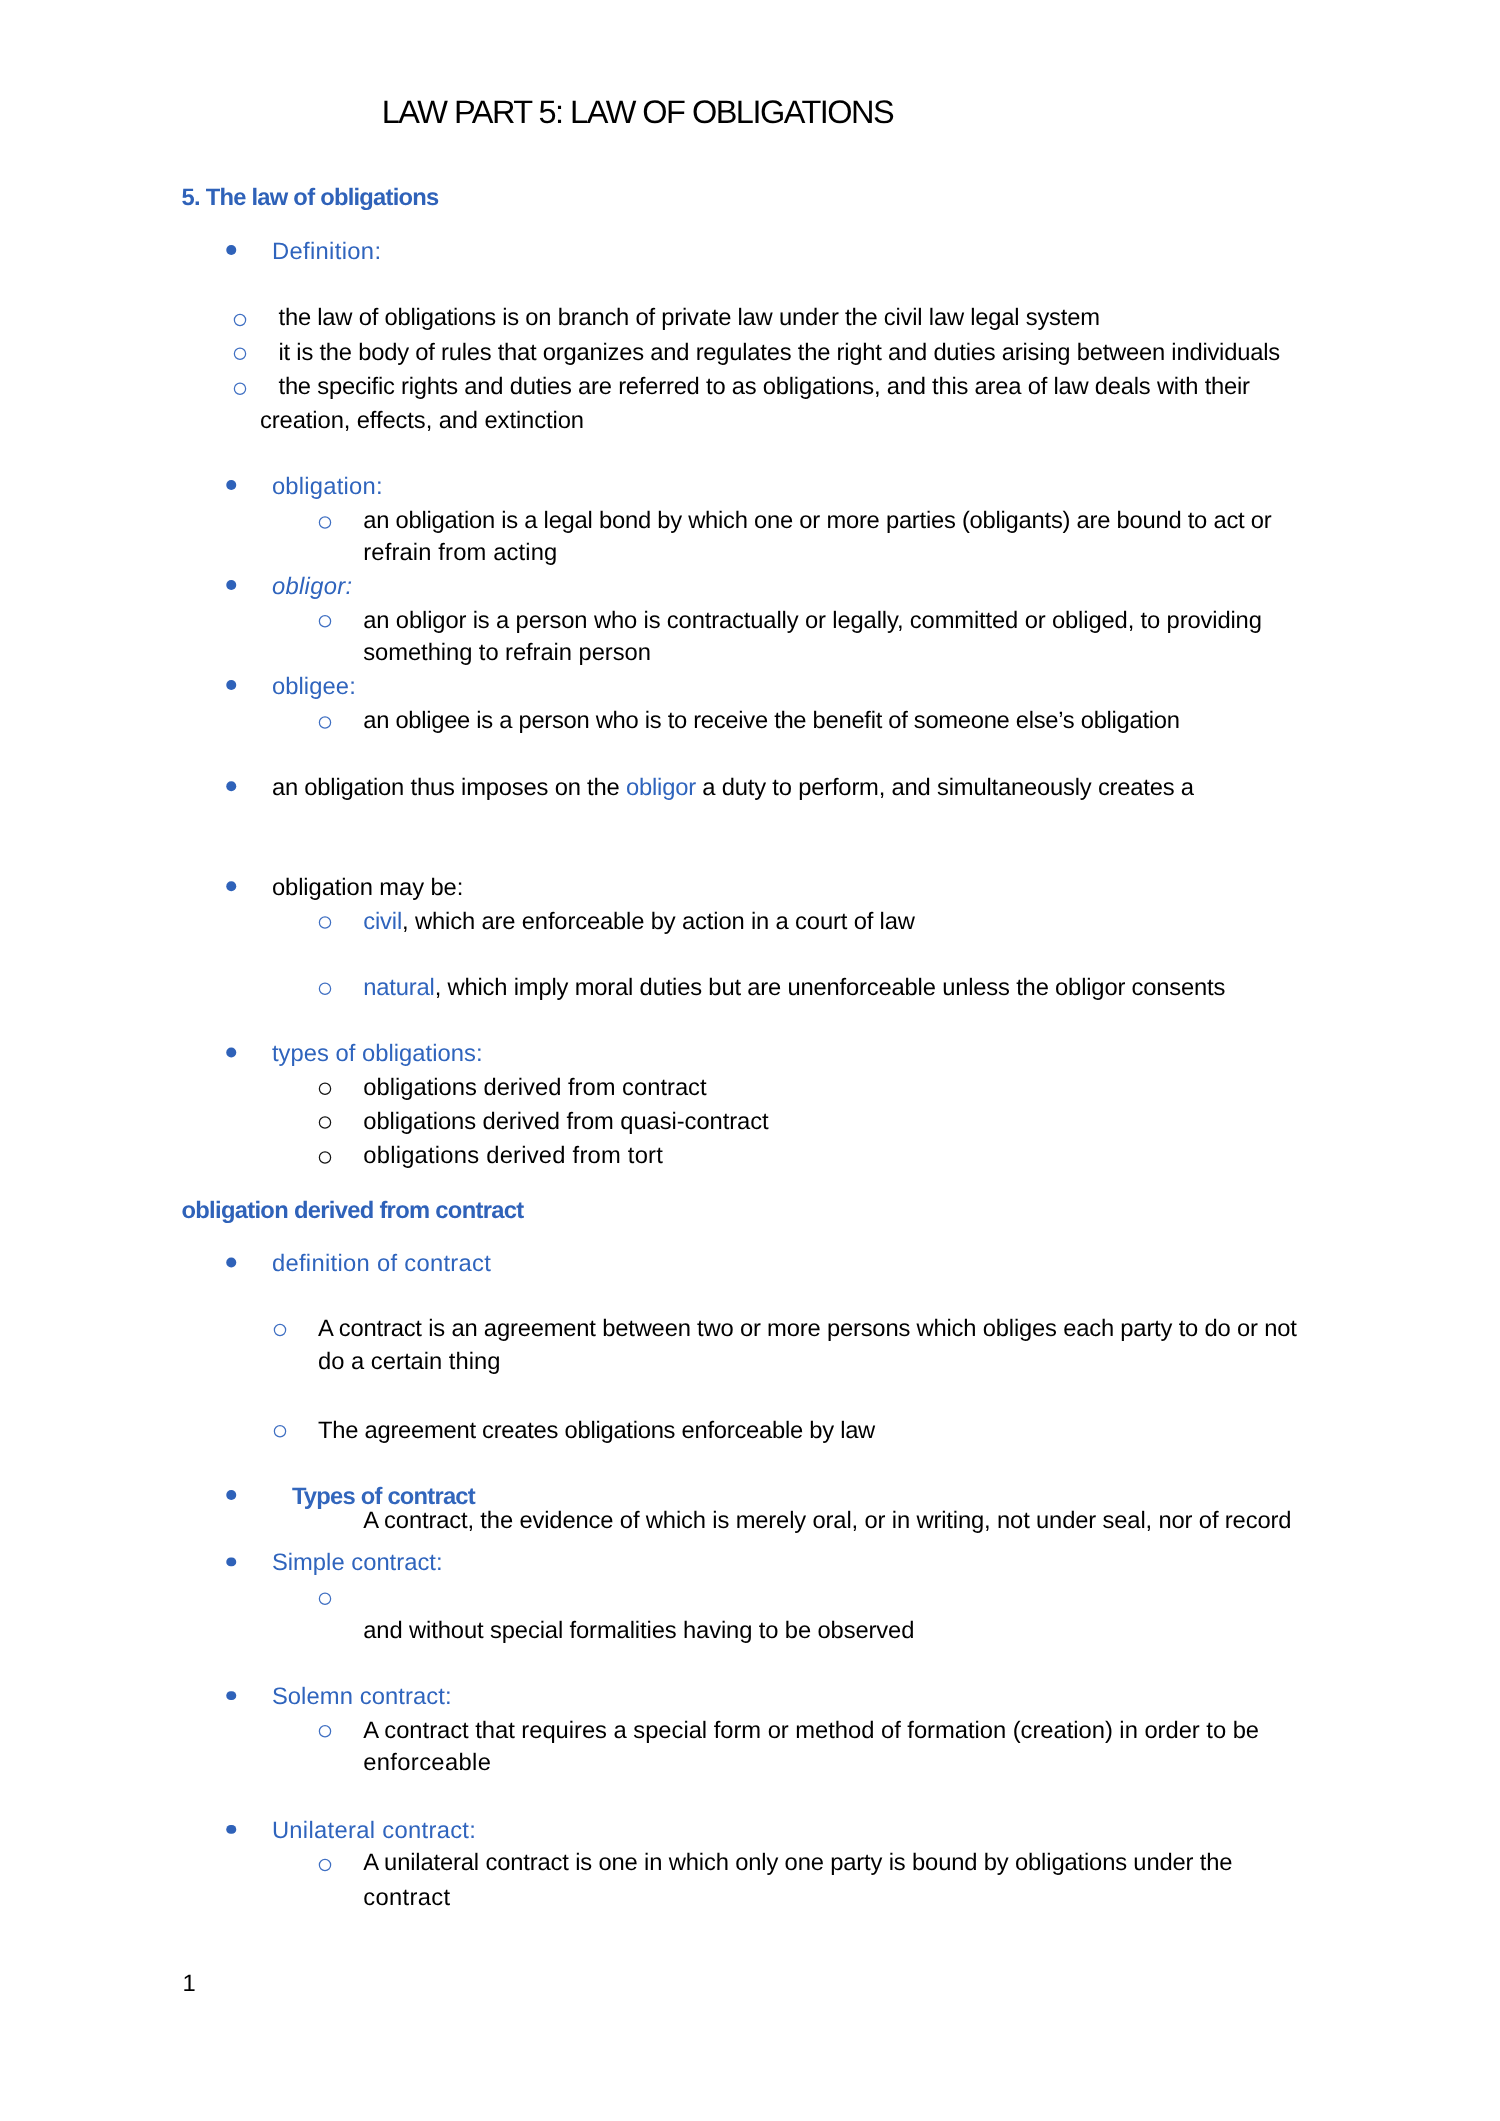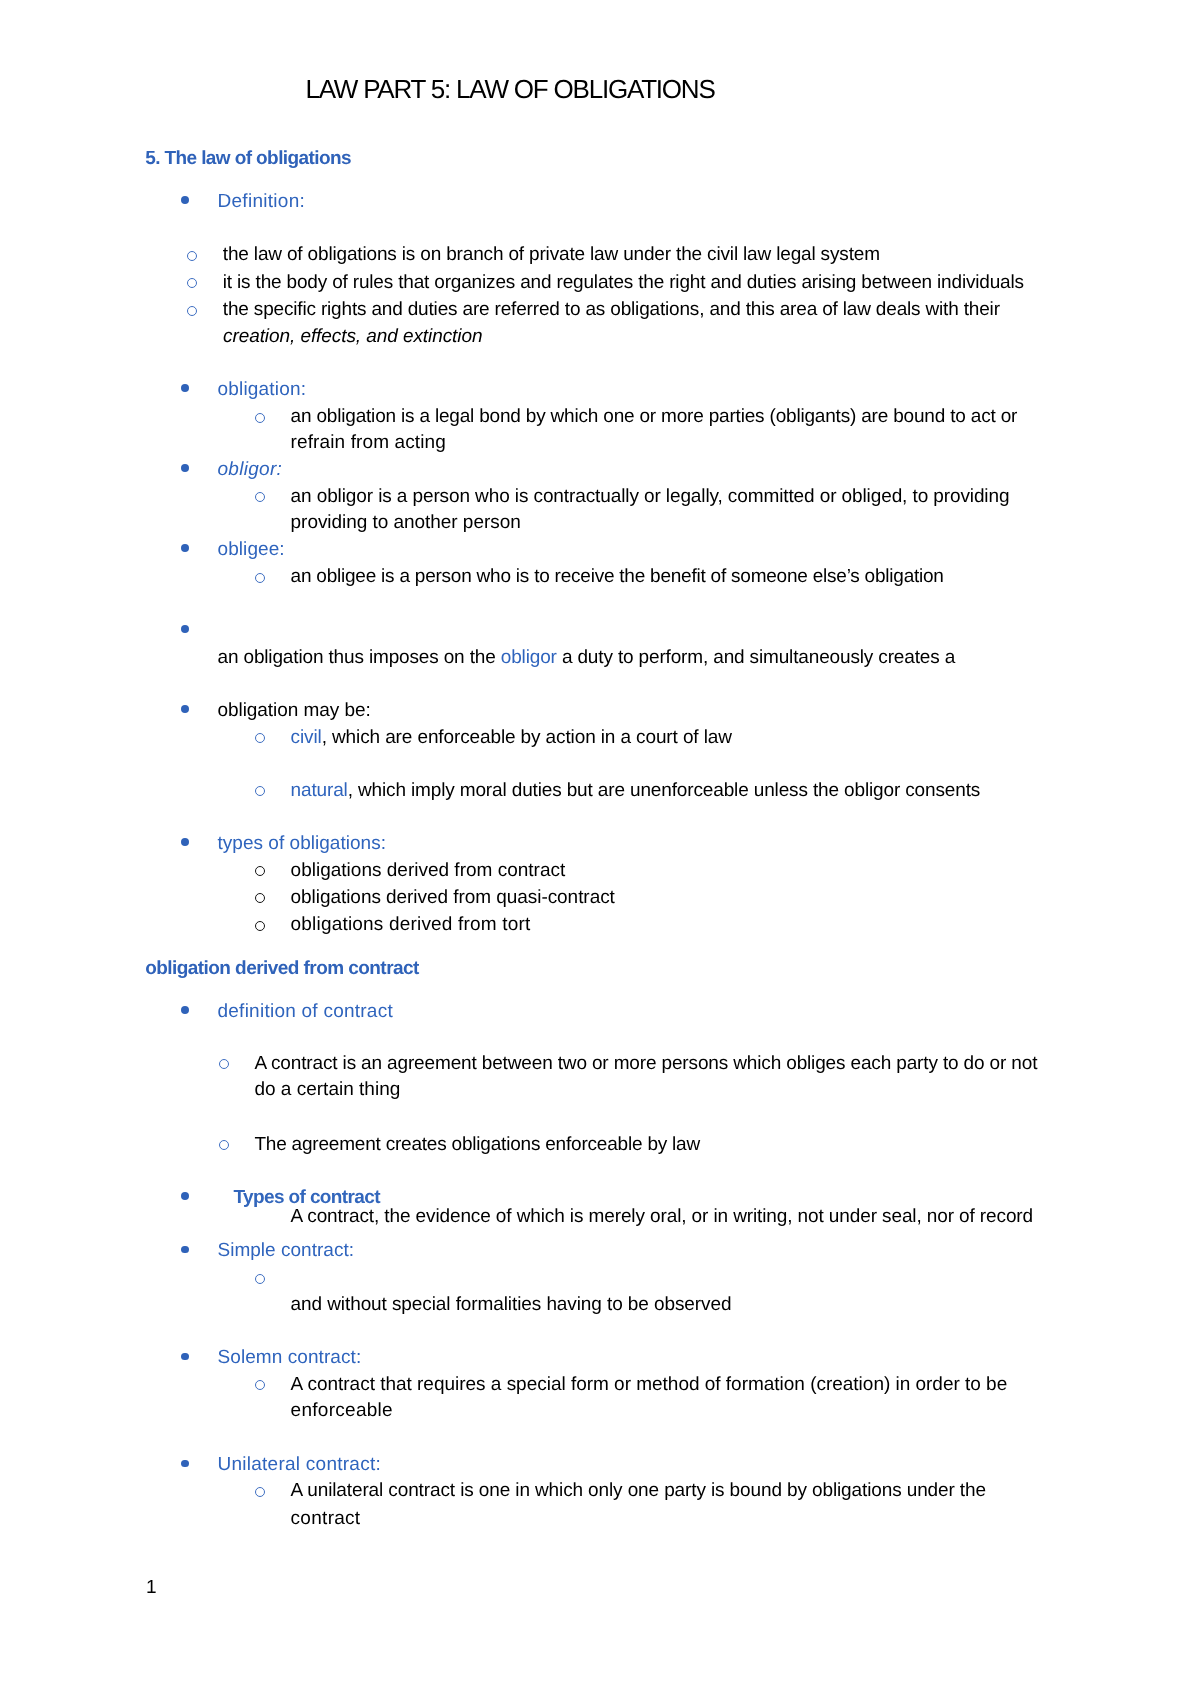--- a/index.html
+++ b/index.html
@@ -31,37 +31,37 @@
   <div class="doc-title">LAW PART 5: LAW OF OBLIGATIONS</div>
   <div class="ln heading" style="left:145.20px; top:148.90px; letter-spacing:-0.598px;"><span>5. The law of obligations</span></div>
   <span class="marker-disc" style="left:181.0px; top:196.0px;"></span>
   <div class="ln accent" style="left:217.50px; top:191.70px; letter-spacing:0.280px;"><span>Definition:</span></div>
   <span class="marker-circle" style="left:187.3px; top:250.5px;"></span>
   <div class="ln body" style="left:222.80px; top:244.90px; letter-spacing:-0.164px;"><span>the law of obligations is on branch of private law under the civil law legal system</span></div>
   <span class="marker-circle" style="left:187.3px; top:278.1px;"></span>
   <div class="ln body" style="left:222.80px; top:272.50px; letter-spacing:-0.173px;"><span>it is the body of rules that organizes and regulates the right and duties arising between individuals</span></div>
   <span class="marker-circle" style="left:187.3px; top:305.7px;"></span>
   <div class="ln body" style="left:222.80px; top:300.10px; letter-spacing:-0.172px;"><span>the specific rights and duties are referred to as obligations, and this area of law deals with their</span></div>
-  <div class="ln body" style="left:223px; top:326.70px; letter-spacing:-0.075px;font-style:italic;"><span>creation, effects, and extinction</span></div>
+  <div class="ln body" style="left:208px; top:326.70px; letter-spacing:-0.075px;"><span>creation, effects, and extinction</span></div>
   <span class="marker-disc" style="left:181.0px; top:383.8px;"></span>
   <div class="ln accent" style="left:217.50px; top:379.50px; letter-spacing:0.190px;"><span>obligation:</span></div>
   <span class="marker-circle" style="left:255.0px; top:412.7px;"></span>
   <div class="ln body" style="left:290.60px; top:407.10px; letter-spacing:-0.189px;"><span>an obligation is a legal bond by which one or more parties (obligants) are bound to act or</span></div>
   <div class="ln body" style="left:290.60px; top:433.20px; letter-spacing:0.117px;"><span>refrain from acting</span></div>
   <span class="marker-disc" style="left:181.0px; top:463.8px;"></span>
   <div class="ln accent" style="left:217.50px; top:459.50px; letter-spacing:0.280px;font-style:italic;"><span>obligor:</span></div>
   <span class="marker-circle" style="left:255.0px; top:492.3px;"></span>
   <div class="ln body" style="left:290.60px; top:486.70px; letter-spacing:-0.106px;"><span>an obligor is a person who is contractually or legally, committed or obliged, to providing</span></div>
-  <div class="ln body" style="left:290.60px; top:512.90px; letter-spacing:-0.046px;"><span>providing to another person</span></div>
+  <div class="ln body" style="left:290.60px; top:512.90px; letter-spacing:-0.046px;"><span>something to refrain person</span></div>
   <span class="marker-disc" style="left:181.0px; top:544.2px;"></span>
   <div class="ln accent" style="left:217.50px; top:539.90px; letter-spacing:0.079px;"><span>obligee:</span></div>
   <span class="marker-circle" style="left:255.0px; top:572.9px;"></span>
   <div class="ln body" style="left:290.60px; top:567.30px; letter-spacing:-0.226px;"><span>an obligee is a person who is to receive the benefit of someone else’s obligation</span></div>
   <span class="marker-disc" style="left:181.0px; top:625.2px;"></span>
-  <div class="ln body" style="left:217.50px; top:620.90px; letter-spacing:-0.150px;margin-top:27px;"><span>an obligation thus imposes on the </span><span class="accent">obligor</span><span> a duty to perform, and simultaneously creates a</span></div>
+  <div class="ln body" style="left:217.50px; top:620.90px; letter-spacing:-0.150px;"><span>an obligation thus imposes on the </span><span class="accent">obligor</span><span> a duty to perform, and simultaneously creates a</span></div>
   <span class="marker-disc" style="left:181.0px; top:705.2px;"></span>
   <div class="ln body" style="left:217.50px; top:700.90px; letter-spacing:-0.061px;"><span>obligation may be:</span></div>
   <span class="marker-circle" style="left:255.0px; top:733.3px;"></span>
   <div class="ln body" style="left:290.60px; top:727.70px; letter-spacing:-0.117px;"><span class="accent">civil</span><span>, which are enforceable by action in a court of law</span></div>
   <span class="marker-circle" style="left:255.0px; top:786.3px;"></span>
   <div class="ln body" style="left:290.60px; top:780.70px; letter-spacing:-0.141px;"><span class="accent">natural</span><span>, which imply moral duties but are unenforceable unless the obligor consents</span></div>
   <span class="marker-disc" style="left:181.0px; top:838.0px;"></span>
   <div class="ln accent" style="left:217.50px; top:833.70px; letter-spacing:0.028px;"><span>types of obligations:</span></div>
   <span class="marker-circle-dark" style="left:255.0px; top:866.3px;"></span>
   <div class="ln body" style="left:290.60px; top:860.70px; letter-spacing:0.003px;"><span>obligations derived from contract</span></div>

